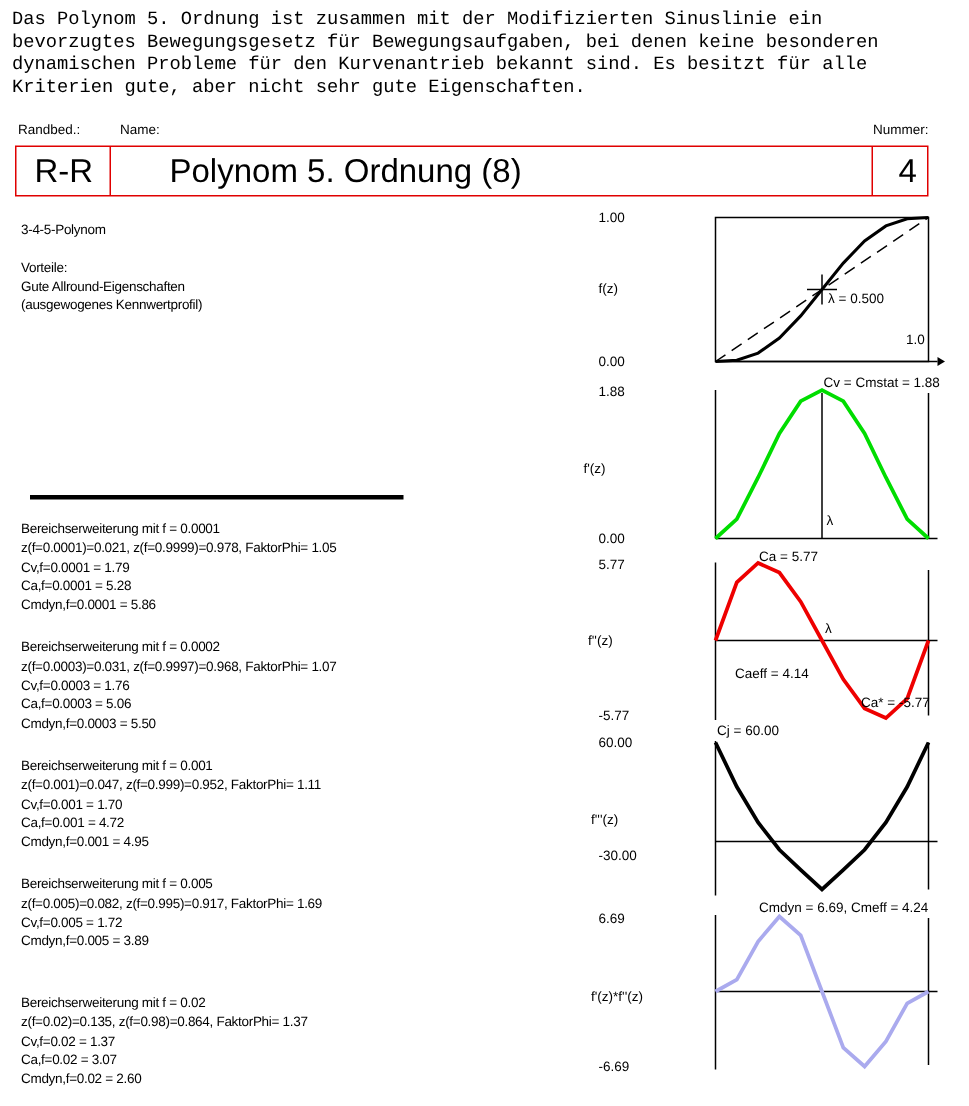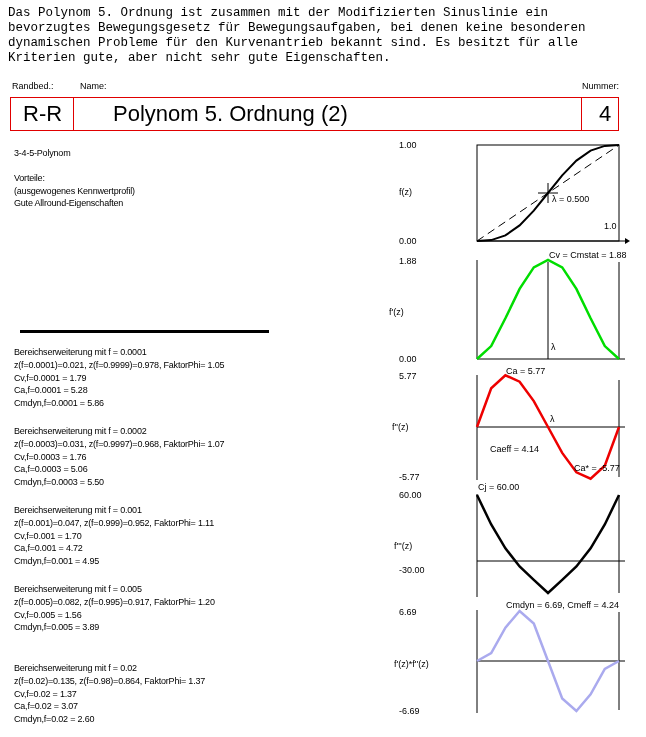--- a/index.html
+++ b/index.html
@@ -20,31 +20,31 @@
 
 <div class="intro">Das Polynom 5. Ordnung ist zusammen mit der Modifizierten Sinuslinie ein bevorzugtes Bewegungsgesetz für Bewegungsaufgaben, bei denen keine besonderen dynamischen Probleme für den Kurvenantrieb bekannt sind. Es besitzt für alle Kriterien gute, aber nicht sehr gute Eigenschaften.</div>
 
 <div class="hdr-lbl" style="left:12px">Randbed.:</div>
 <div class="hdr-lbl" style="left:80px">Name:</div>
 <div class="hdr-lbl" style="left:582px">Nummer:</div>
 
 <div class="title-box">
   <div class="tb-cell" style="left:12px">R-R</div>
   <div class="tb-div" style="left:62px"></div>
-  <div class="tb-cell" style="left:102px">Polynom 5. Ordnung (2)</div>
+  <div class="tb-cell" style="left:102px">Polynom 5. Ordnung (8)</div>
   <div class="tb-div" style="left:570px"></div>
   <div class="tb-cell" style="left:588px">4</div>
 </div>
 
 <div class="small" style="top:147px">
   <div>3-4-5-Polynom</div>
   <div style="height:12.5px"></div>
   <div>Vorteile:</div>
+  <div>Gute Allround-Eigenschaften</div>
   <div>(ausgewogenes Kennwertprofil)</div>
-  <div>Gute Allround-Eigenschaften</div>
 </div>
 
 <div class="sep"></div>
 
 <div class="block" style="top:346px">
   <div>Bereichserweiterung mit f = 0.0001</div>
   <div>z(f=0.0001)=0.021, z(f=0.9999)=0.978, FaktorPhi= 1.05</div>
   <div>Cv,f=0.0001 = 1.79</div>
   <div>Ca,f=0.0001 = 5.28</div>
   <div>Cmdyn,f=0.0001 = 5.86</div>
@@ -58,22 +58,22 @@
 </div>
 <div class="block" style="top:504px">
   <div>Bereichserweiterung mit f = 0.001</div>
   <div>z(f=0.001)=0.047, z(f=0.999)=0.952, FaktorPhi= 1.11</div>
   <div>Cv,f=0.001 = 1.70</div>
   <div>Ca,f=0.001 = 4.72</div>
   <div>Cmdyn,f=0.001 = 4.95</div>
 </div>
 <div class="block" style="top:583px">
   <div>Bereichserweiterung mit f = 0.005</div>
-  <div>z(f=0.005)=0.082, z(f=0.995)=0.917, FaktorPhi= 1.20</div>
-  <div>Cv,f=0.005 = 1.56</div>
+  <div>z(f=0.005)=0.082, z(f=0.995)=0.917, FaktorPhi= 1.69</div>
+  <div>Cv,f=0.005 = 1.72</div>
   <div>Cmdyn,f=0.005 = 3.89</div>
 </div>
 <div class="block" style="top:662px">
   <div>Bereichserweiterung mit f = 0.02</div>
   <div>z(f=0.02)=0.135, z(f=0.98)=0.864, FaktorPhi= 1.37</div>
   <div>Cv,f=0.02 = 1.37</div>
   <div>Ca,f=0.02 = 3.07</div>
   <div>Cmdyn,f=0.02 = 2.60</div>
 </div>
 

